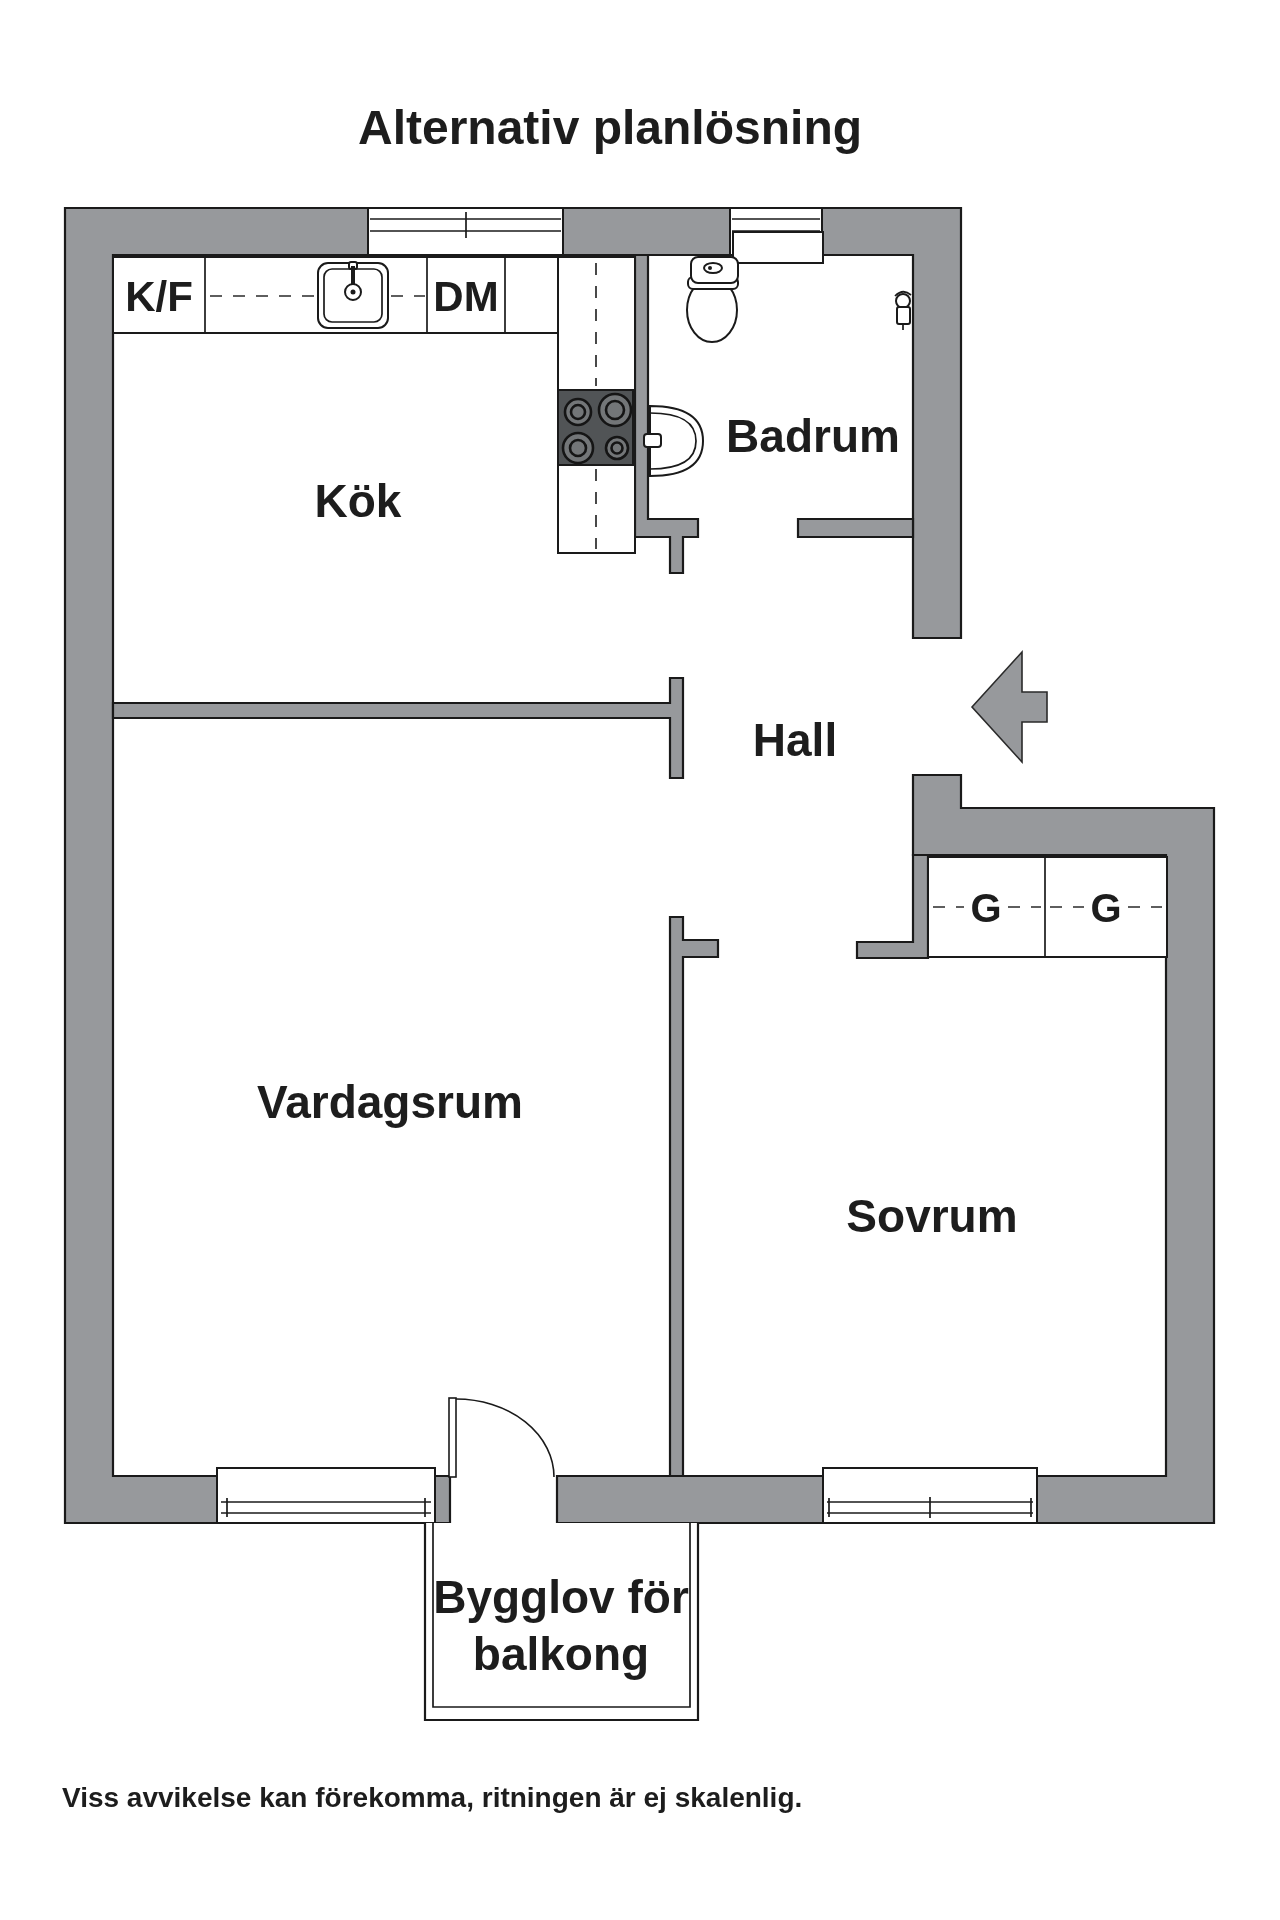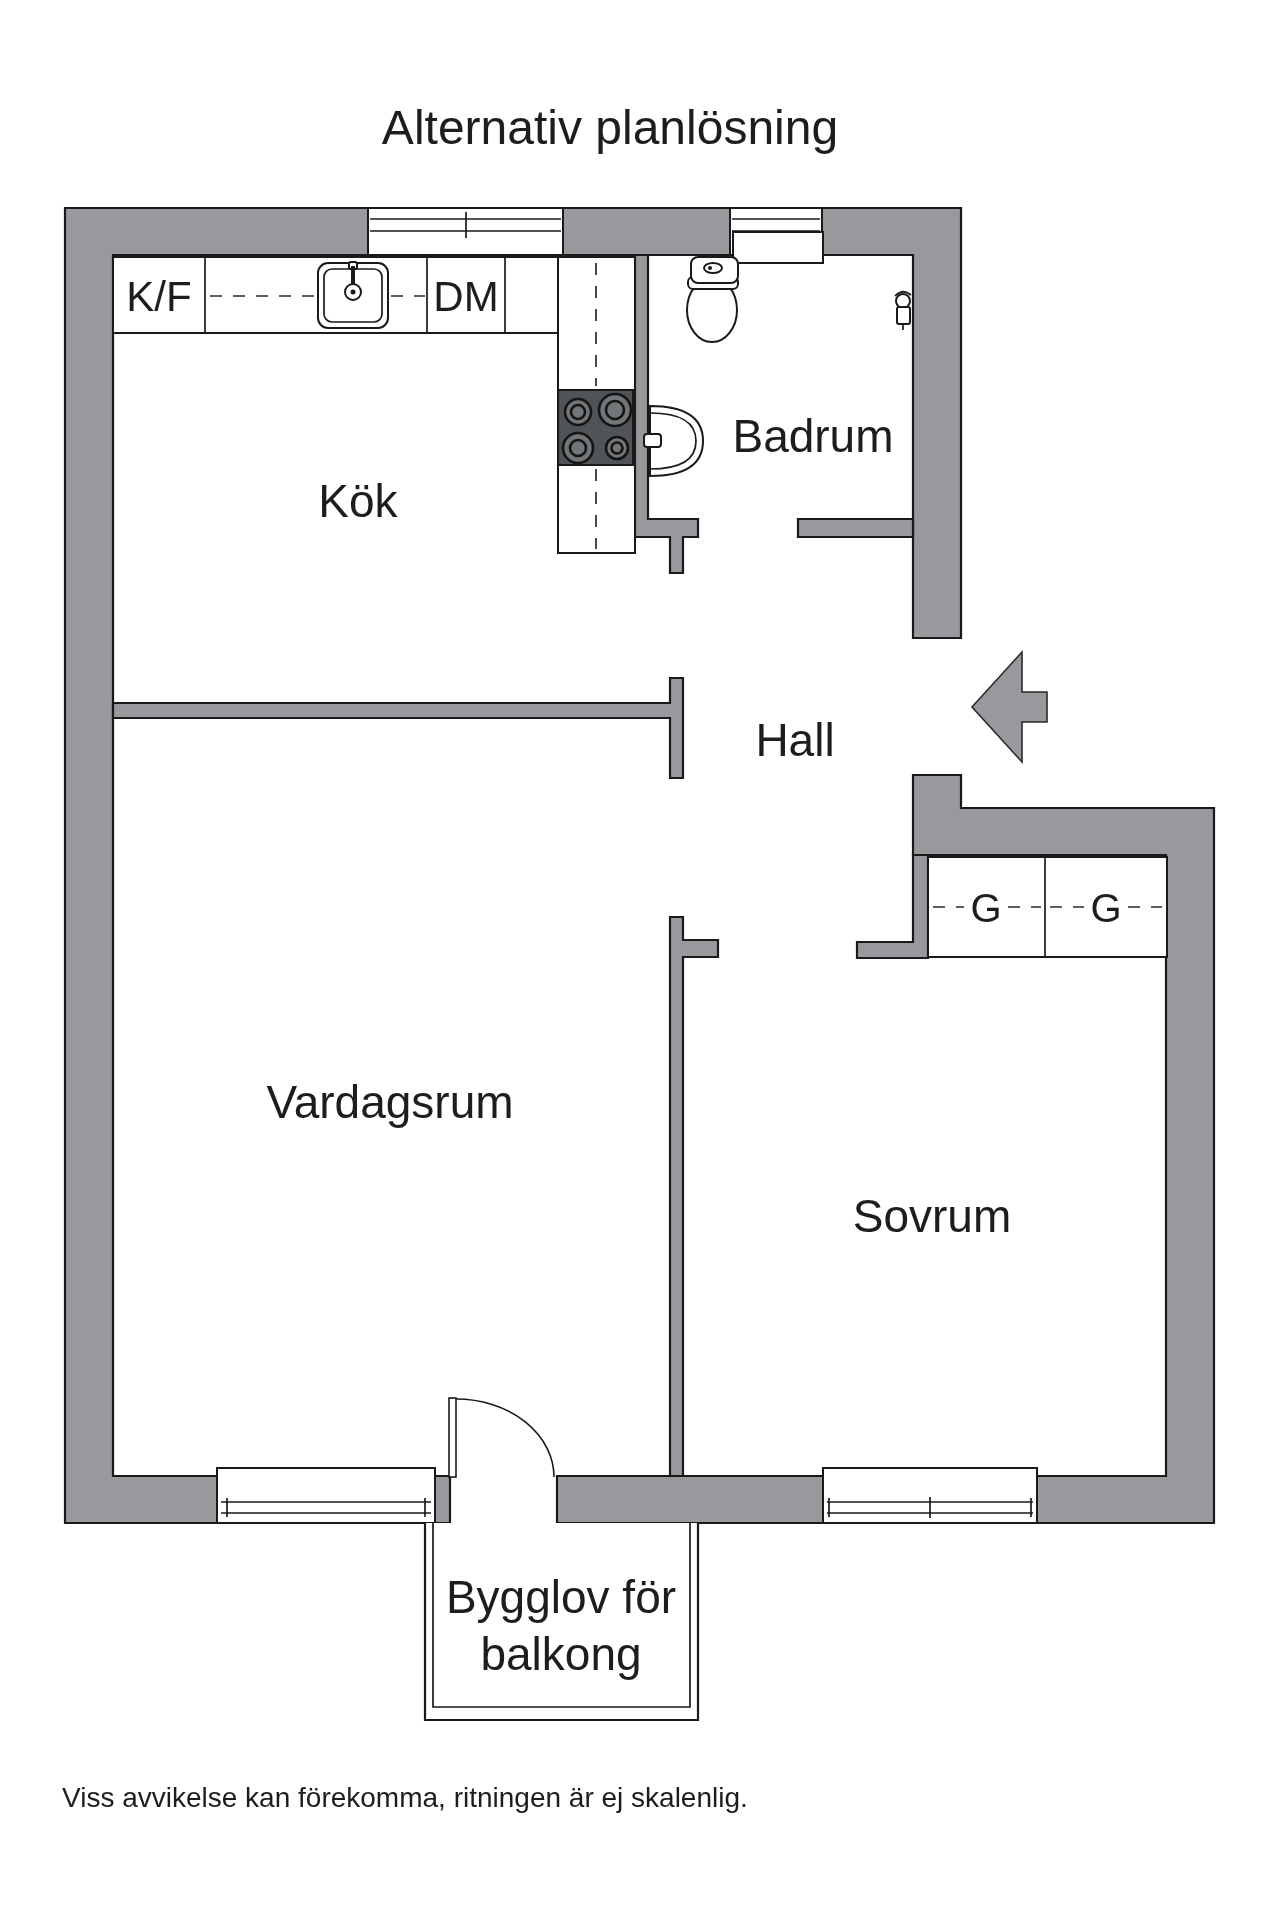--- a/index.html
+++ b/index.html
@@ -1,16 +1,16 @@
 <!DOCTYPE html>
 <html><head>
 <meta charset="utf-8">
 <style>
   html,body{margin:0;padding:0;background:#ffffff;}
-  .page{width:1280px;height:1920px;position:relative;background:#ffffff;}
+  .page{width:1280px;height:1920px;position:relative;background:#ffffff;font-weight:bold;}
   svg{display:block;}
   text{font-family:"Liberation Sans","DejaVu Sans",sans-serif;fill:#1d1d1d;}
   .title-label{font-size:48px;}
   .room-label{font-size:46px;}
   .appliance-label{font-size:42px;}
   .wardrobe-label{font-size:40px;}
   .balcony-label{font-size:46px;}
   .footer-label{font-size:28px;}
   .wall{fill:#97999c;stroke:#1a1a1a;stroke-width:2.2;}
   .win{fill:#ffffff;stroke:#1a1a1a;stroke-width:2;}

